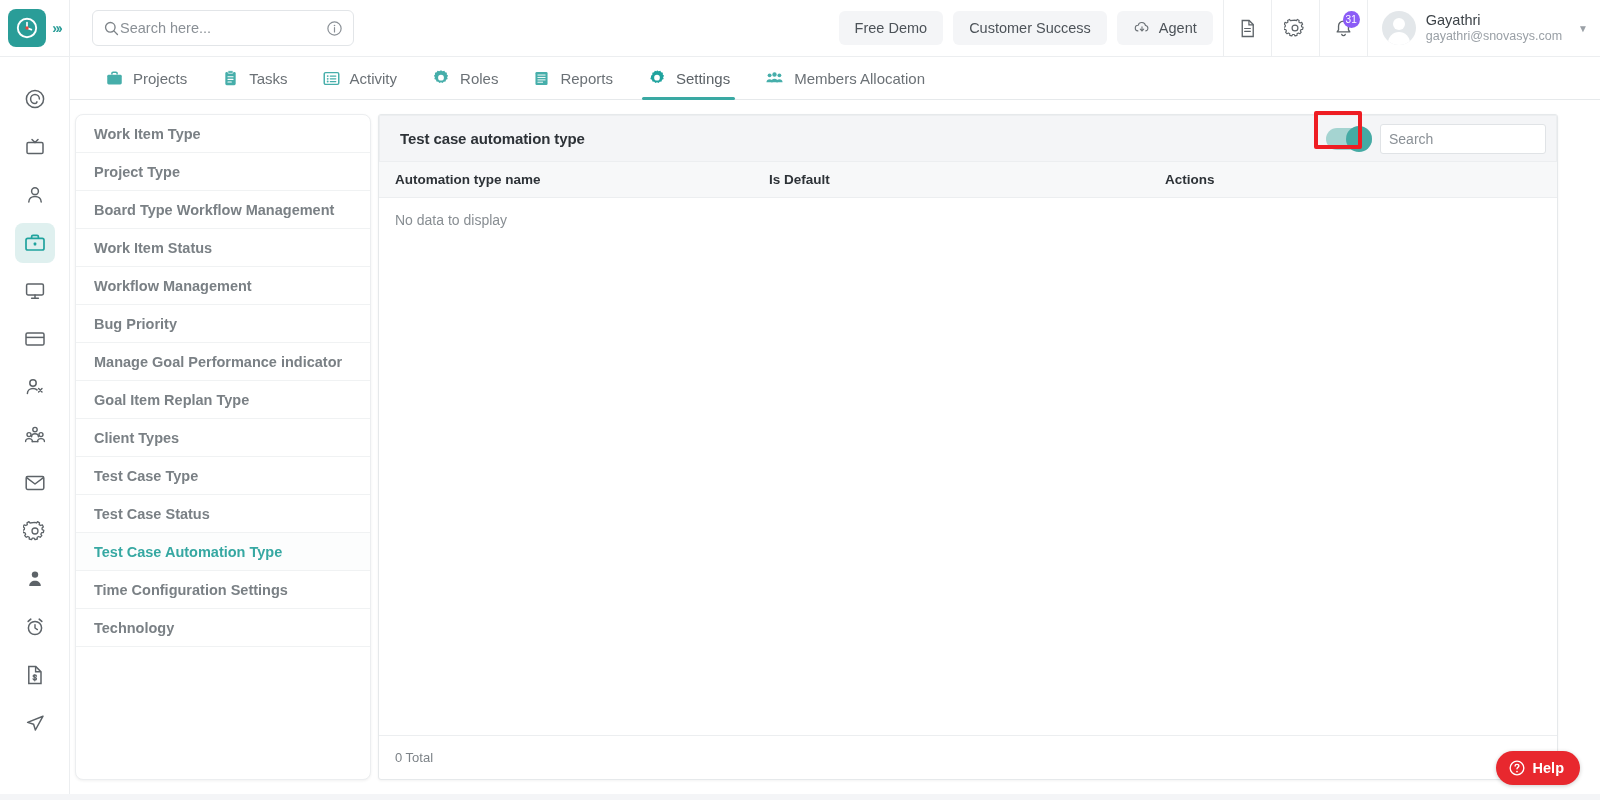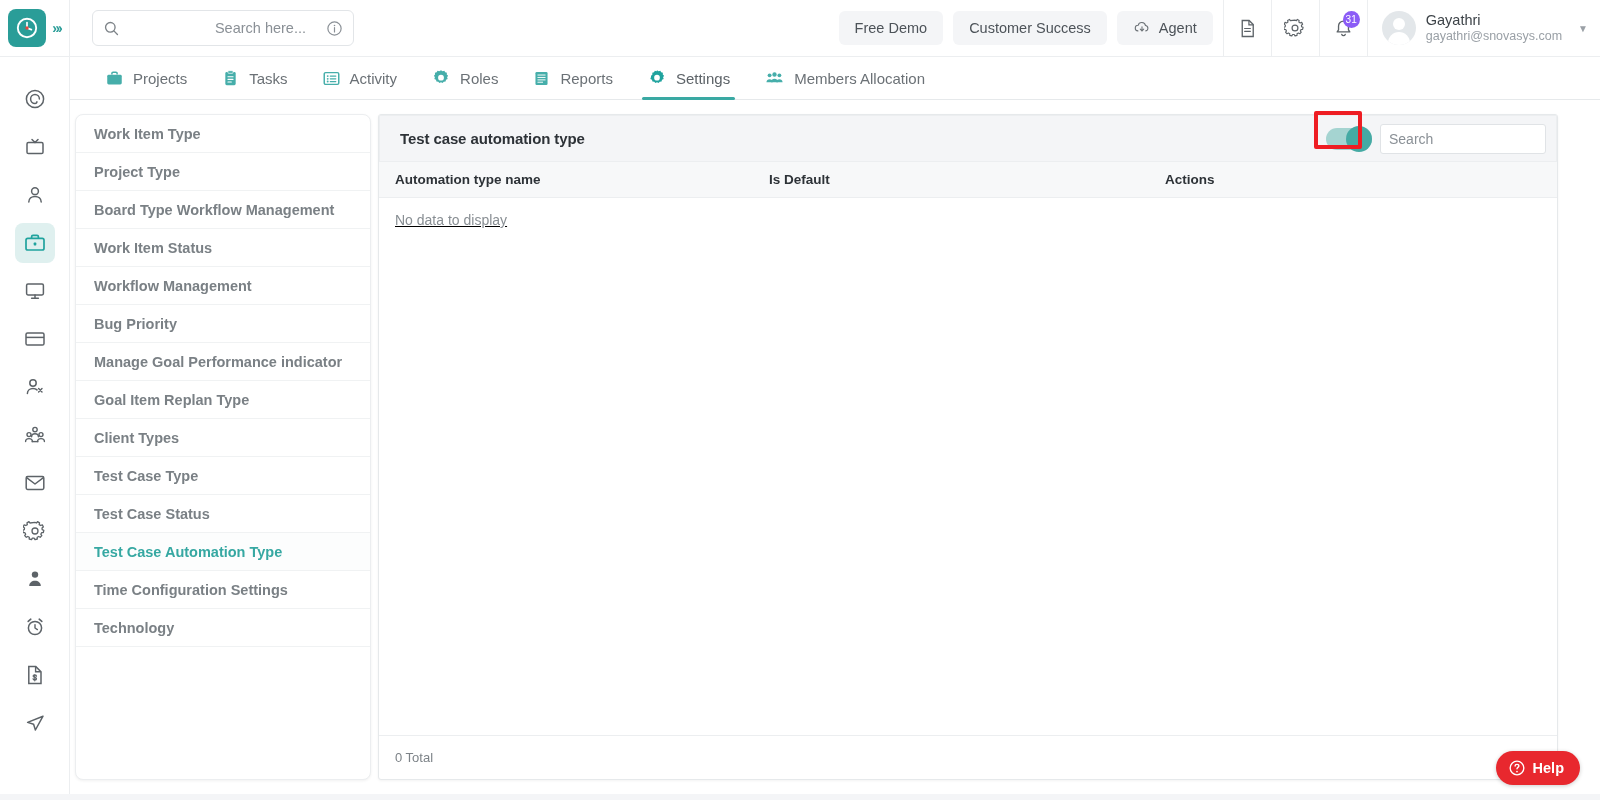--- a/index.html
+++ b/index.html
@@ -23,23 +23,22 @@
   }
   .logo-tile {
     width: 38px; height: 38px; border-radius: 8px; background: #2a9d98;
     display: flex; align-items: center; justify-content: center;
   }
   .expand-chev { color: #2a9d98; font-size: 14px; font-weight: 700; letter-spacing: -2px; margin-left: 2px;}
 
   .searchbox {
     margin-left: 22px; width: 262px; height: 36px;
     border: 1px solid #e2e5e8; border-radius: 6px;
-    display: flex; align-items: center; padding: 0 10px; gap: 20px;
+    display: flex; align-items: center; padding: 0 10px; gap: 0;
     background: #fff;
-    text-align: right;
   }
   .searchbox .sq { flex: 1; font-size: 14.5px; color: #8a9096; }
 
   .top-right { margin-left: auto; display: flex; align-items: center; height: 57px; }
   .pillbtn {
     height: 34px; padding: 0 16px; border-radius: 6px; background: #f4f5f7;
     display: flex; align-items: center; gap: 8px;
     font-size: 14.5px; color: #4d5359; margin-right: 10px; white-space: nowrap;
   }
   .iconbtn {
@@ -141,21 +140,21 @@
   }
 
   .table-head {
     height: 36px; background: #f7f8f9; border-bottom: 1px solid #eceef0;
     display: flex; align-items: center;
   }
   .th { font-size: 13.5px; font-weight: 700; color: #2d3237; }
   .th.c1 { width: 390px; padding-left: 16px; }
   .th.c2 { width: 396px; }
   .th.c3 { flex: 1; }
-  .table-body { flex: 1; background: #fff; padding: 14px 0 0 16px; text-decoration: underline; }
+  .table-body { flex: 1; background: #fff; padding: 14px 0 0 16px; }
   .nodata { font-size: 14px; color: #888e93; }
   .table-foot {
     height: 44px; border-top: 1px solid #eceef0; display: flex;
     align-items: center; padding-left: 16px;
   }
   .total { font-size: 13px; color: #7d8388; }
 
   
   .help {
     position: absolute; right: 20px; bottom: 15px;

